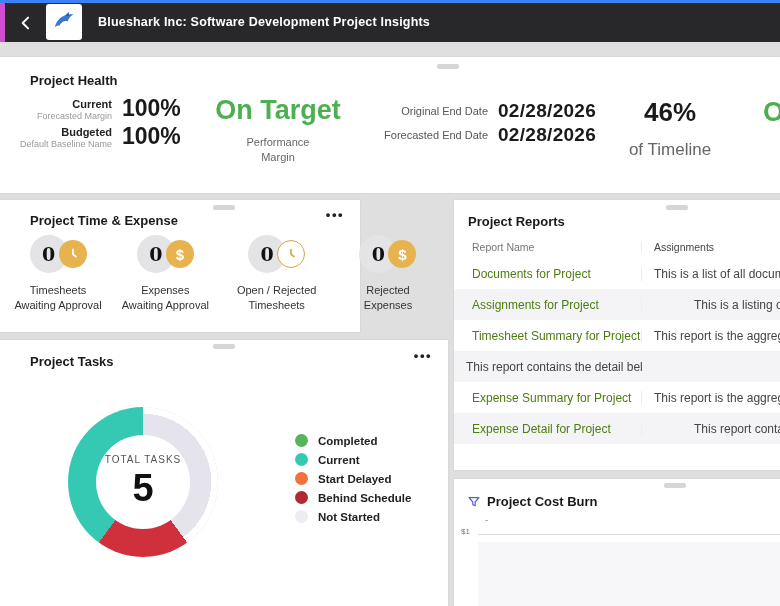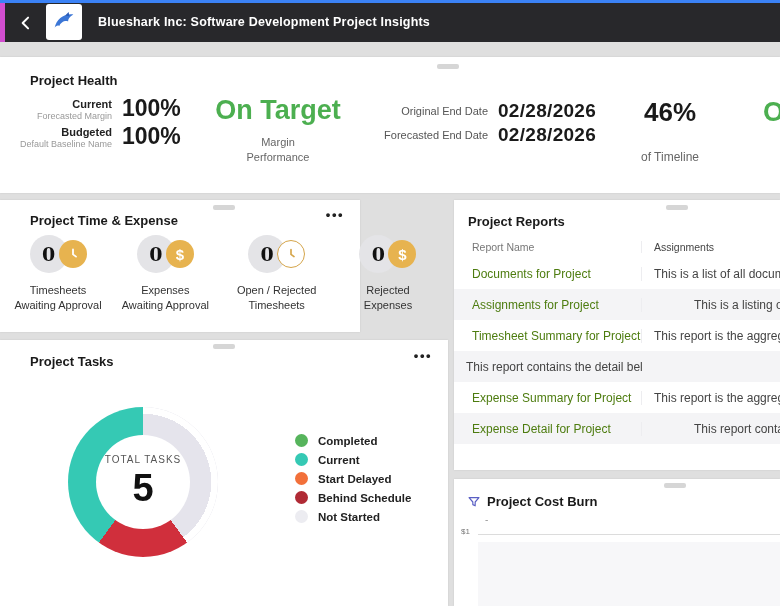--- a/index.html
+++ b/index.html
@@ -24,21 +24,21 @@
   .mh-lbl{position:absolute;width:112px;text-align:right;line-height:12px;}
   .mh-lbl .b{font-size:11px;font-weight:bold;color:#222;}
   .mh-lbl .s{font-size:9px;color:#999;}
   .mh-val{position:absolute;font-size:23px;font-weight:bold;color:#1a1a1a;}
   .on-target{position:absolute;left:200px;top:38px;width:156px;text-align:center;font-size:27px;font-weight:bold;color:#4caf50;}
   .margin-cap{position:absolute;left:200px;top:78px;width:156px;text-align:center;font-size:11px;color:#666;line-height:15px;}
   .date-lbl{position:absolute;width:138px;text-align:right;font-size:11px;color:#555;}
   .date-val{position:absolute;font-size:19px;font-weight:bold;color:#1a1a1a;letter-spacing:.3px;}
   .pct-box{position:absolute;left:628px;top:40px;width:84px;text-align:center;}
   .pct-val{font-size:26px;font-weight:bold;color:#1a1a1a;}
-  .pct-cap{font-size:12px;color:#666;margin-top:22px;}
+  .pct-cap{font-size:17px;color:#666;margin-top:12px;}
   .sched-o{position:absolute;left:763px;top:40px;font-size:27px;font-weight:bold;color:#4caf50;}
 
   
   .texp{left:0;top:200px;width:360px;height:132px;}
   .stats-row{position:absolute;left:0;top:34px;width:448px;display:flex;justify-content:space-between;padding:0 14px 0 8px;box-sizing:border-box;}
   .stat{display:flex;flex-direction:column;align-items:center;}
   .stat:nth-child(1){width:100px;}.stat:nth-child(2){width:92px;}
   .stat:nth-child(3){width:108px;}.stat:nth-child(4){width:92px;}
   .pair{display:flex;align-items:center;height:40px;}
   .bubble{width:38px;height:38px;border-radius:50%;background:#e4e4e7;display:flex;align-items:center;justify-content:center;font-family:"DejaVu Serif",serif;font-weight:bold;font-size:19px;color:#111;}
@@ -115,22 +115,22 @@
     <div class="mh-val" style="left:122px;top:38px;">100%</div>
 
     <div class="mh-lbl" style="left:0;top:69px;">
       <div class="b">Budgeted</div>
       <div class="s">Default Baseline Name</div>
     </div>
     <div class="mh-val" style="left:122px;top:66px;">100%</div>
 
     <div class="on-target">On Target</div>
     <div class="margin-cap">
+      <div>Performance</div>
       <div>Margin</div>
-      <div>Performance</div>
     </div>
 
     <div class="date-lbl" style="left:350px;top:48px;">Original End Date</div>
     <div class="date-val" style="left:498px;top:43px;">02/28/2026</div>
     <div class="date-lbl" style="left:350px;top:72px;">Forecasted End Date</div>
     <div class="date-val" style="left:498px;top:67px;">02/28/2026</div>
 
     <div class="pct-box">
       <div class="pct-val">46%</div>
       <div class="pct-cap">of Timeline</div>

